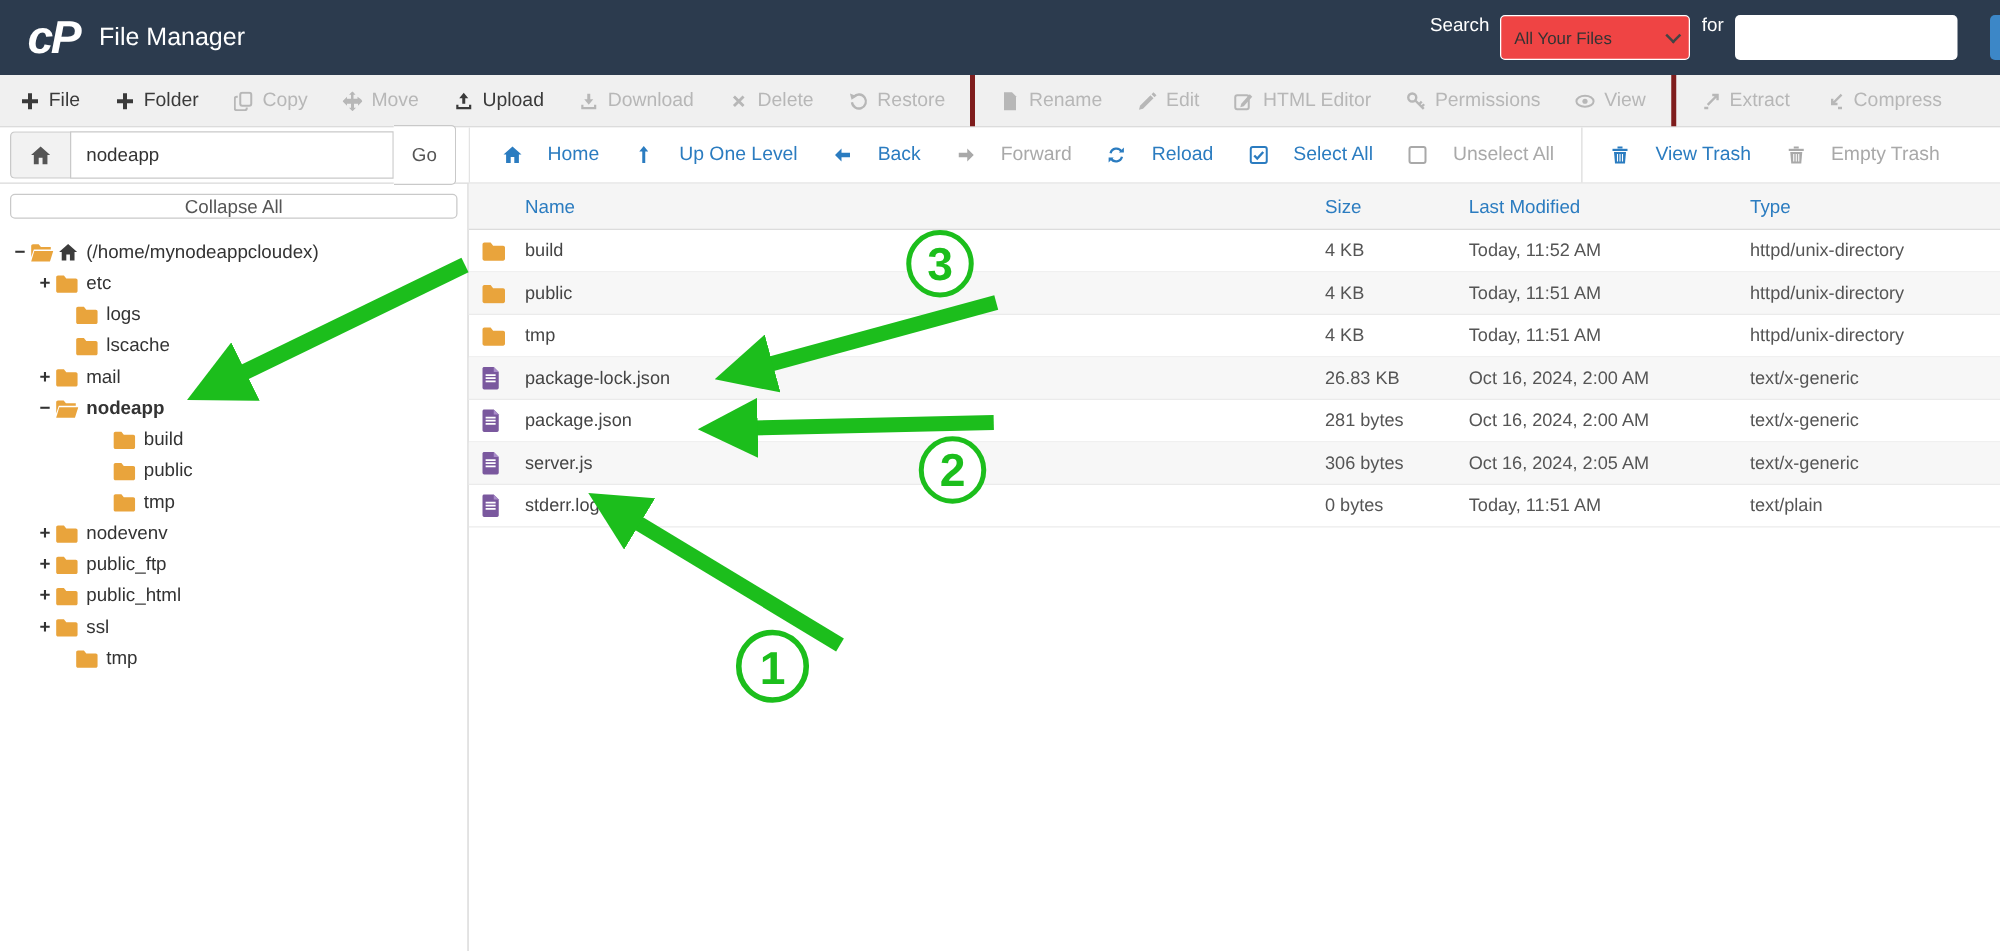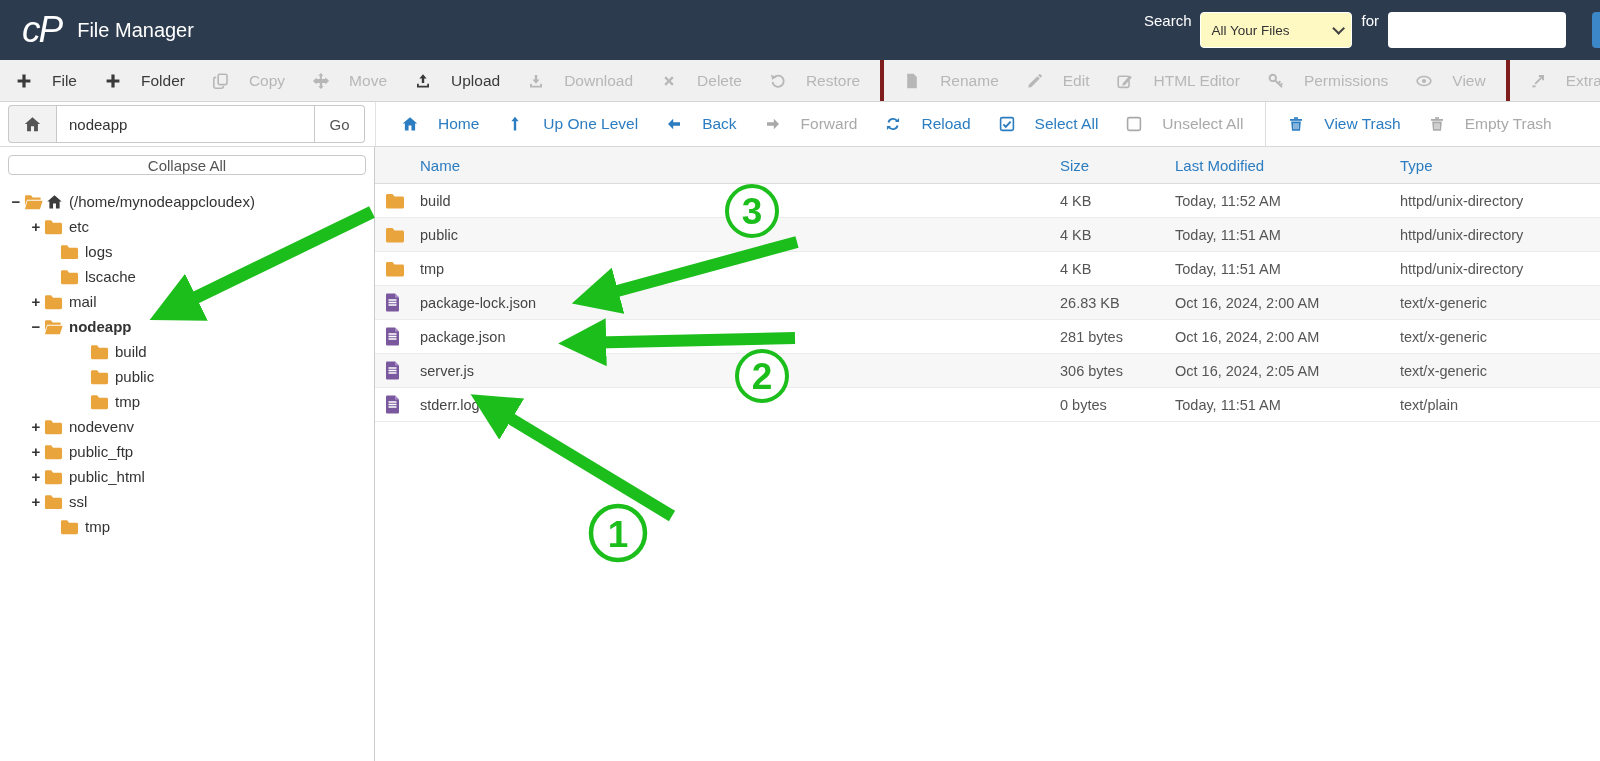--- a/index.html
+++ b/index.html
@@ -6,68 +6,68 @@
   html,body { width:1600px; height:761px; overflow:hidden; }
   body {
     font-family: "Liberation Sans", "DejaVu Sans", sans-serif;
     background:#fff; position:relative; color:#444;
   }
   
   .topbar {
     height:60px; background:#2c3b4e; display:flex; align-items:center;
     padding:0 0 0 22px; position:relative;
   }
-  .logo { color:#fff; font-weight:normal; font-style:italic; font-size:37px; letter-spacing:-2px; }
+  .logo { color:#fff; font-weight:bold; font-style:italic; font-size:37px; letter-spacing:-2px; }
   .app-title { color:#fff; font-size:20px; margin-left:16px; font-weight:400; }
   .search-area { margin-left:auto; display:flex; align-items:flex-start; gap:9px; padding-right:34px; }
   .search-label, .for-label { color:#fff; font-size:15px; }
   .scope-select {
-    width:152px; height:36px; background:#fef9c3; border-radius:4px; border:1px solid #fff;
+    width:152px; height:36px; background:#ef4444; border-radius:4px; border:1px solid #fff;
     display:flex; align-items:center; padding:0 10px; font-size:13.5px; color:#333; cursor:pointer;
   }
   .scope-select .chev {
     margin-left:auto; width:9px; height:9px; border-right:2px solid #444; border-bottom:2px solid #444;
     transform:rotate(45deg) translateY(-3px);
   }
   .search-input {
     width:178px; height:36px; border:none; border-radius:4px; padding:0 10px; font-size:14px;
     font-family:"Liberation Sans",sans-serif; outline:none;
   }
   .search-btn {
     position:absolute; right:-24px; top:12px; width:32px; height:36px;
     background:#3c87c7; border-radius:4px; border:none; cursor:pointer;
   }
   
   .toolbar {
     height:42px; background:#f0f0f0; border-bottom:1px solid #d5d5d5;
     display:flex; align-items:stretch; padding-left:2px;
   }
   .tb-item {
-    display:flex; align-items:center; gap:20px; padding:0 14px; font-size:15.5px;
+    display:flex; align-items:center; gap:7px; padding:0 14px; font-size:15.5px;
     color:#3a3a3a; cursor:pointer; white-space:nowrap;
   }
   .tb-item svg { width:16px; height:16px; }
   .tb-item[data-enabled="false"] { color:#b7b7b7; cursor:default; }
   .tb-item[data-sep_before="true"] { border-left:4px solid #7f1d1d; margin-left:6px; padding-left:20px; }
   
   .navrow {
     height:45px; display:flex; align-items:center; border-bottom:1px solid #d9d9d9; background:#fff;
   }
   .path-group { width:375px; flex:0 0 375px; display:flex; align-items:center; padding:0 10px 0 8px; }
   .path-home-btn {
     width:48px; height:38px; background:#f2f2f2; border:1px solid #c9c9c9; border-right:none;
     border-radius:4px 0 0 4px; display:flex; align-items:center; justify-content:center; cursor:pointer;
   }
   .path-home-btn svg { width:17px; height:17px; color:#555; }
   .path-input {
     flex:1; height:38px; border:1px solid #c9c9c9; padding:0 12px; font-size:15px; color:#333;
     font-family:"Liberation Sans",sans-serif; outline:none;
   }
   .go-btn {
-    width:50px; height:38px; background:#fff; border:1px solid #c9c9c9; border-left:none;
+    width:50px; height:48px; background:#fff; border:1px solid #c9c9c9; border-left:none;
     border-radius:0 4px 4px 0; font-size:15px; color:#555; cursor:pointer;
     font-family:"Liberation Sans",sans-serif;
   }
   .nav-links { display:flex; align-items:center; height:100%; border-left:1px solid #e3e3e3; padding-left:12px; flex:1; }
   .nav-item {
     display:flex; align-items:center; gap:20px; padding:0 14px; font-size:15.5px; cursor:pointer;
     white-space:nowrap; height:100%;
   }
   .nav-item svg { width:16px; height:16px; }
   .nav-item[data-state="active"] { color:#2b7cc0; }

